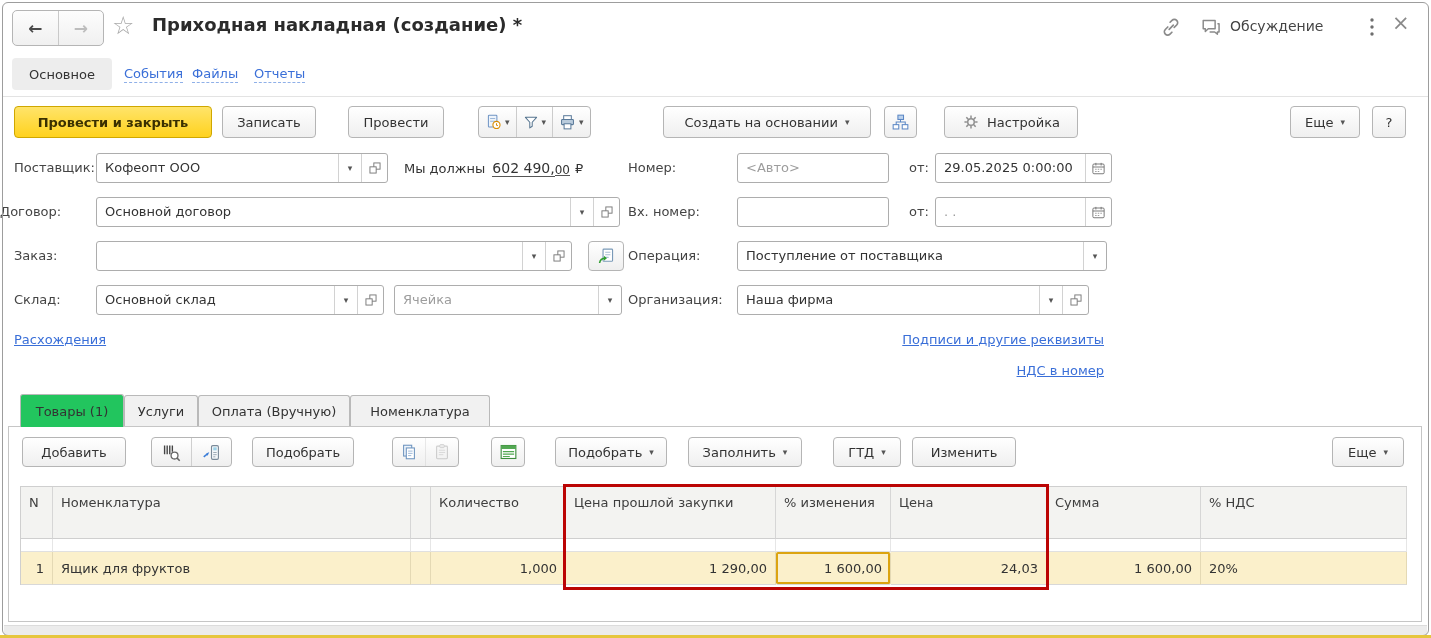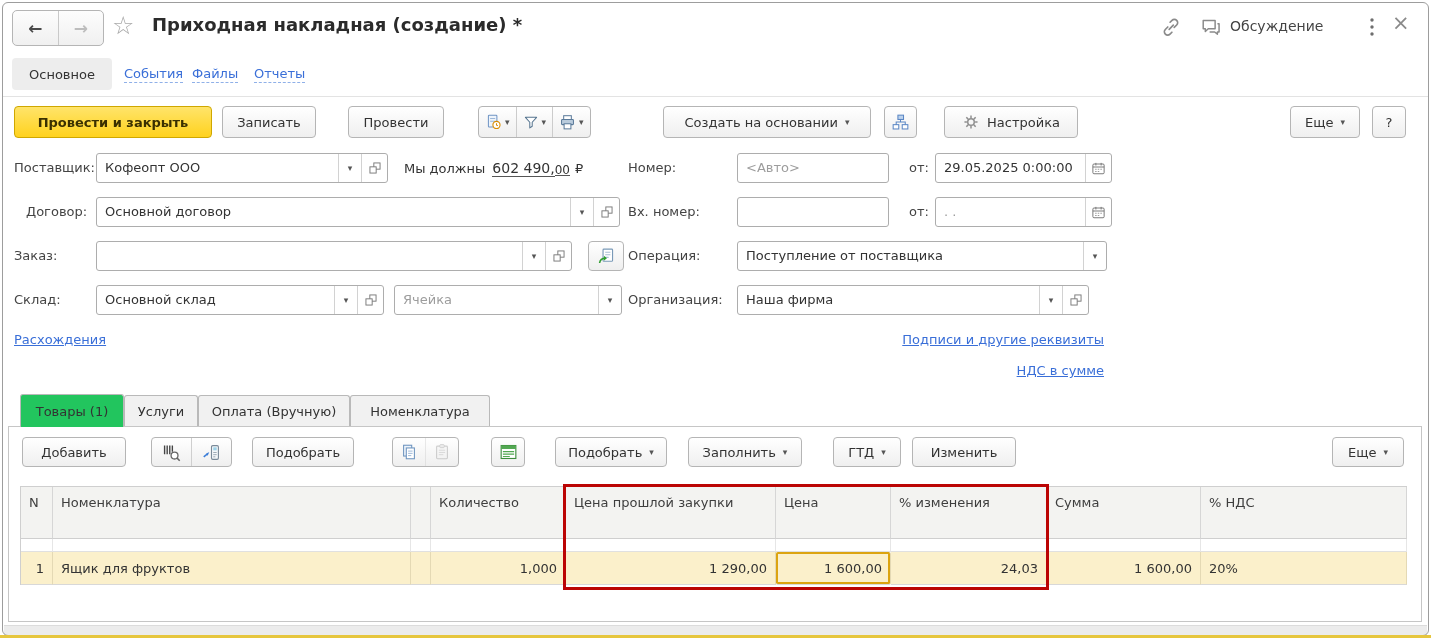--- a/index.html
+++ b/index.html
@@ -209,21 +209,21 @@
   <div class="val">29.05.2025  0:00:00</div>
   <div class="seg openbtn">
     <svg width="15" height="15" viewBox="0 0 20 20">
         <rect x="2.5" y="4" width="15" height="13" rx="1.5" fill="#fff" stroke="#777" stroke-width="1.3"></rect>
         <path d="M6.5 2.5v3.5M13.5 2.5v3.5M2.5 8h15" stroke="#777" stroke-width="1.3"></path>
         <path d="M5.5 11h2M9 11h2M12.5 11h2M5.5 14h2M9 14h2" stroke="#999" stroke-width="1.3"></path>
       </svg>
   </div>
 </div>
 
-<div class="lbl" style="left:26px;top:197px">Договор:</div>
+<div class="lbl" style="left:0;top:197px">Договор:</div>
 <div class="combo" style="left:96px;top:197px;width:524px">
   <div class="val">Основной договор</div>
   <div class="seg">▾</div>
   <div class="seg openbtn">
     <svg width="14" height="14" viewBox="0 0 18 18">
         <rect x="7.5" y="2.5" width="8" height="8" fill="#fff" stroke="#777" stroke-width="1.2"></rect>
         <rect x="2.5" y="7.5" width="8" height="8" fill="#fff" stroke="#777" stroke-width="1.2"></rect>
       </svg>
   </div>
 </div>
@@ -290,21 +290,21 @@
   <div class="seg openbtn">
     <svg width="14" height="14" viewBox="0 0 18 18">
         <rect x="7.5" y="2.5" width="8" height="8" fill="#fff" stroke="#777" stroke-width="1.2"></rect>
         <rect x="2.5" y="7.5" width="8" height="8" fill="#fff" stroke="#777" stroke-width="1.2"></rect>
       </svg>
   </div>
 </div>
 
 <div class="link" style="left:14px;top:332px">Расхождения</div>
 <div class="link" style="right:327px;top:332px">Подписи и другие реквизиты</div>
-<div class="link" style="right:327px;top:363px">НДС в сумме</div>
+<div class="link" style="right:327px;top:363px">НДС в номер</div>
 
 <div class="panel abs"></div>
 <div class="stab active">Товары (1)</div>
 <div class="stab inactive" style="left:124px;width:74px">Услуги</div>
 <div class="stab inactive" style="left:198px;width:152px">Оплата (Вручную)</div>
 <div class="stab inactive" style="left:350px;width:140px">Номенклатура</div>
 
 <div class="gbtn" style="left:22px;width:104px">
   <span>Добавить</span>
 </div>
@@ -371,22 +371,22 @@
   <span>Еще</span>
   <span class="dd">▾</span>
 </div>
 
 <div class="grid">
   <div class="gh">N</div>
   <div class="gh">Номенклатура</div>
   <div class="gh"></div>
   <div class="gh">Количество</div>
   <div class="gh">Цена прошлой закупки</div>
+  <div class="gh">% изменения</div>
   <div class="gh">Цена</div>
-  <div class="gh">% изменения</div>
   <div class="gh">Сумма</div>
   <div class="gh">% НДС</div>
 
   <div class="gf"></div>
   <div class="gf"></div>
   <div class="gf"></div>
   <div class="gf"></div>
   <div class="gf"></div>
   <div class="gf"></div>
   <div class="gf"></div>

